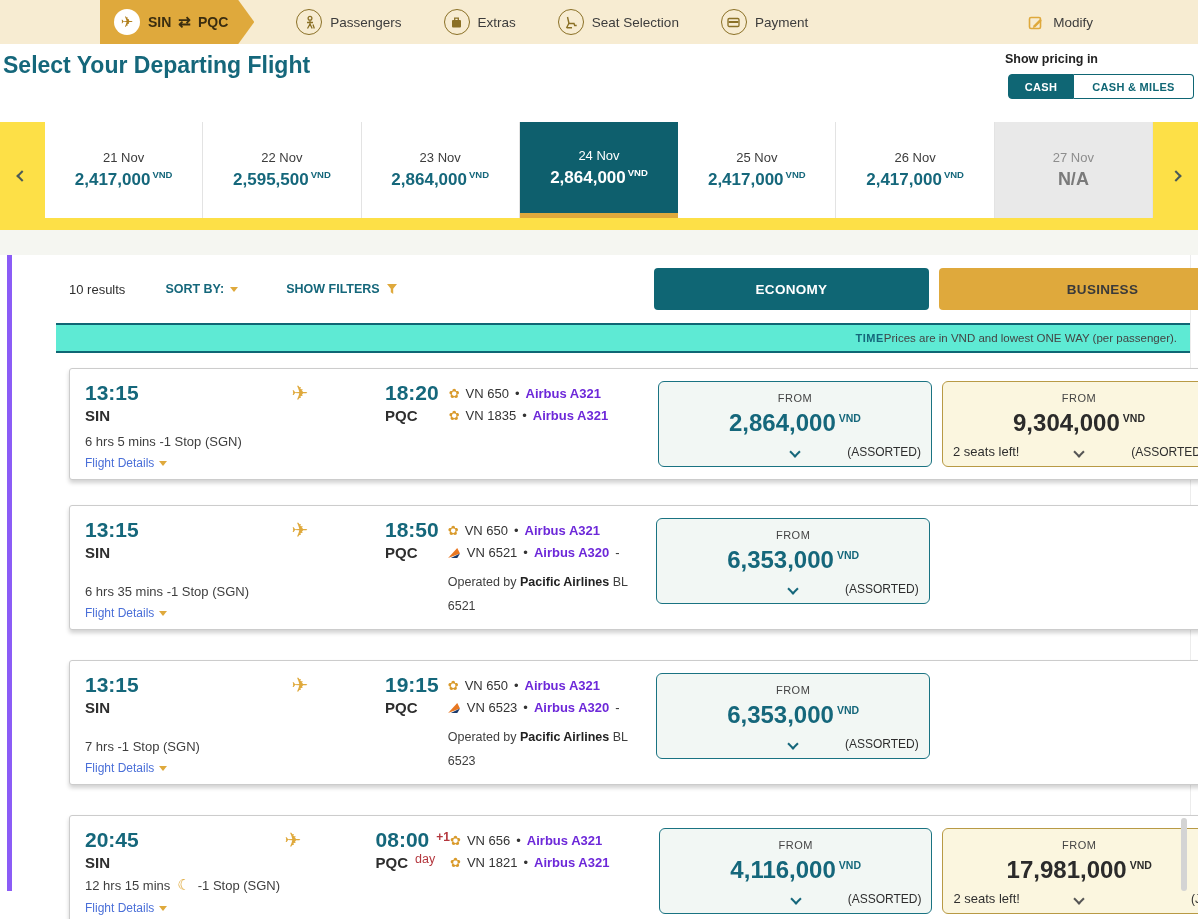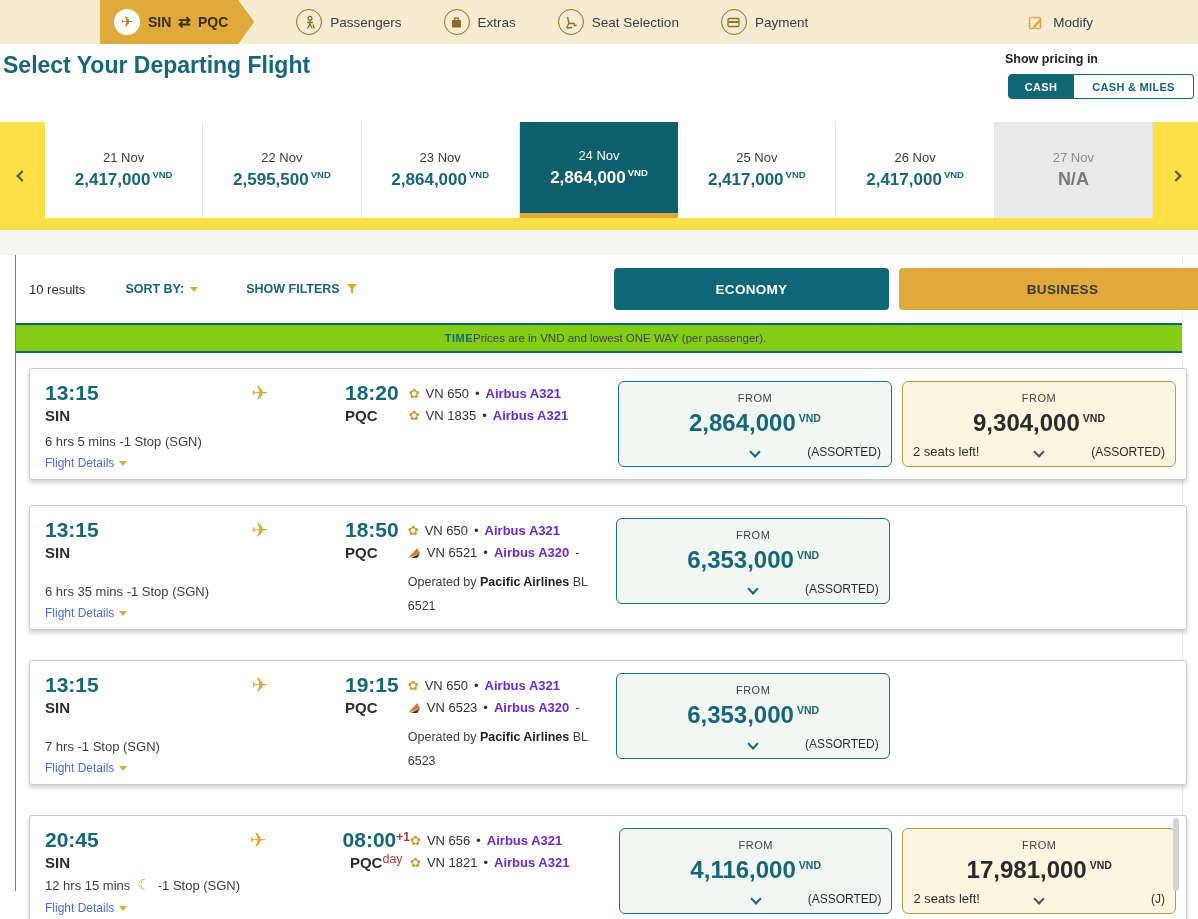--- a/index.html
+++ b/index.html
@@ -45,55 +45,55 @@
   .dprice sup { font-size:9.5px; font-weight:600; margin-left:2px; }
   .dcard.selected { background:#0e5f6d; border-right:none; border-bottom:5px solid #dfa93c; }
   .dcard.selected .ddate, .dcard.selected .dprice { color:#fff; }
   .dcard.disabled { background:#e9e9e9; cursor:default; }
   .dcard.disabled .ddate { color:#8d8d8d; }
   .dcard.disabled .dprice { color:#7a7a7a; font-size:18px; }
 
   .gap-strip { height:25px; background:#f5f6f1; }
 
   
-  .main { margin:0 15px; background:#fff; border-left:1px solid #8b5cf6; border-right:1px solid #ececec;
-    height:636px; position:relative; }
+  .main { margin:0 7px; background:#fff; border-left:5px solid #8b5cf6; border-right:1px solid #ececec;
+    height:636px; position:relative;padding-left:44px; }
 
   .results-bar { height:68px; position:relative; display:flex; align-items:center; }
   .res-count { margin-left:13px; font-size:13px; color:#2e2e2e; }
   .sortby { margin-left:40px; font-size:12.5px; font-weight:bold; color:#15677b; display:flex; align-items:center; gap:6px; cursor:pointer; }
   .filters { margin-left:48px; font-size:12.5px; font-weight:bold; color:#15677b; display:flex; align-items:center; gap:6px; cursor:pointer; }
   .tri-down { width:0; height:0; border-left:4px solid transparent; border-right:4px solid transparent; border-top:5px solid #dfa93c; display:inline-block; }
   .btn-class { position:absolute; height:42px; border:none; border-radius:4px; font-family:inherit;
     font-size:13.5px; font-weight:bold; cursor:pointer; letter-spacing:.3px; }
   .btn-eco { left:598px; width:275px; background:#0f6674; color:#fff; }
   .btn-biz { left:883px; width:327px; background:#dfa93c; color:#3a3a3a; }
 
-  .time-bar { height:30px; background:#84cc16; border-top:2px solid #0f6674; border-bottom:2px solid #0f6674;
-    display:flex; align-items:center; justify-content:center; padding:0 13px 0 26px; }
+  .time-bar { height:30px; background:#5eead4; border-top:2px solid #0f6674; border-bottom:2px solid #0f6674;
+    display:flex; align-items:center; justify-content:flex-end; padding:0 13px 0 26px; }
   .time-tab { font-size:11px; font-weight:bold; letter-spacing:.5px; color:#15677b; cursor:pointer; }
   .price-note { font-size:11.5px; color:#444; }
 
   
   .rows { padding-top:15px; }
   .frow { width:1158px; margin:0 auto 0 13px; background:#fff; border:1px solid #ccc; border-radius:3px;
     box-shadow:0 3px 4px rgba(0,0,0,.18); display:flex; padding:12px 10px 0 15px; }
   .frow + .frow { margin-top:25px; }
   .frow.r3, .frow.r4 { margin-top:30px; }
   .frow.r1 { height:112px; } .frow.r2 { height:125px; } .frow.r3 { height:125px; } .frow.r4 { height:110px; }
 
   .col-left { width:365px; display:flex; flex-direction:column; }
   .route-top { display:flex; }
   .dep-block { width:150px; }
   .t-time { font-size:21px; font-weight:bold; color:#15677b; line-height:24px; }
   .t-code { font-size:15px; font-weight:bold; color:#2e2e2e; line-height:21px; }
   .plane-mid { width:130px; text-align:center; }
   .plane-mid::before { content:"\2708"; color:#dfa93c; font-size:20px; }
   .arr-block { padding-left:20px; }
-  .arr-line { display:flex; gap:0; align-items:flex-start;justify-content:center; }
+  .arr-line { display:flex; gap:7px; align-items:flex-start; }
   .plus-red { color:#b4373e; font-size:12px; font-weight:600; margin-top:2px; }
   .day-red { color:#b4373e; font-size:12.5px; }
   .duration { margin-top:auto; font-size:13px; color:#3e3e3e; display:flex; align-items:center; }
   .moon::before { content:"\263E"; color:#dfa93c; font-size:15px; margin:0 7px; }
   .details-link { margin-top:7px; margin-bottom:9px; font-size:12px; color:#4a6fd8; display:flex; align-items:center; gap:5px; cursor:pointer; text-decoration:none; }
 
   .col-seg { width:210px; padding-top:2px; }
   .seg { font-size:13px; color:#333; line-height:22px; display:flex; align-items:center; gap:6px; }
   .seg b { color:#6d28d9; }
   .lotus::before { content:"\273F"; color:#d99a2b; font-size:13px; }

